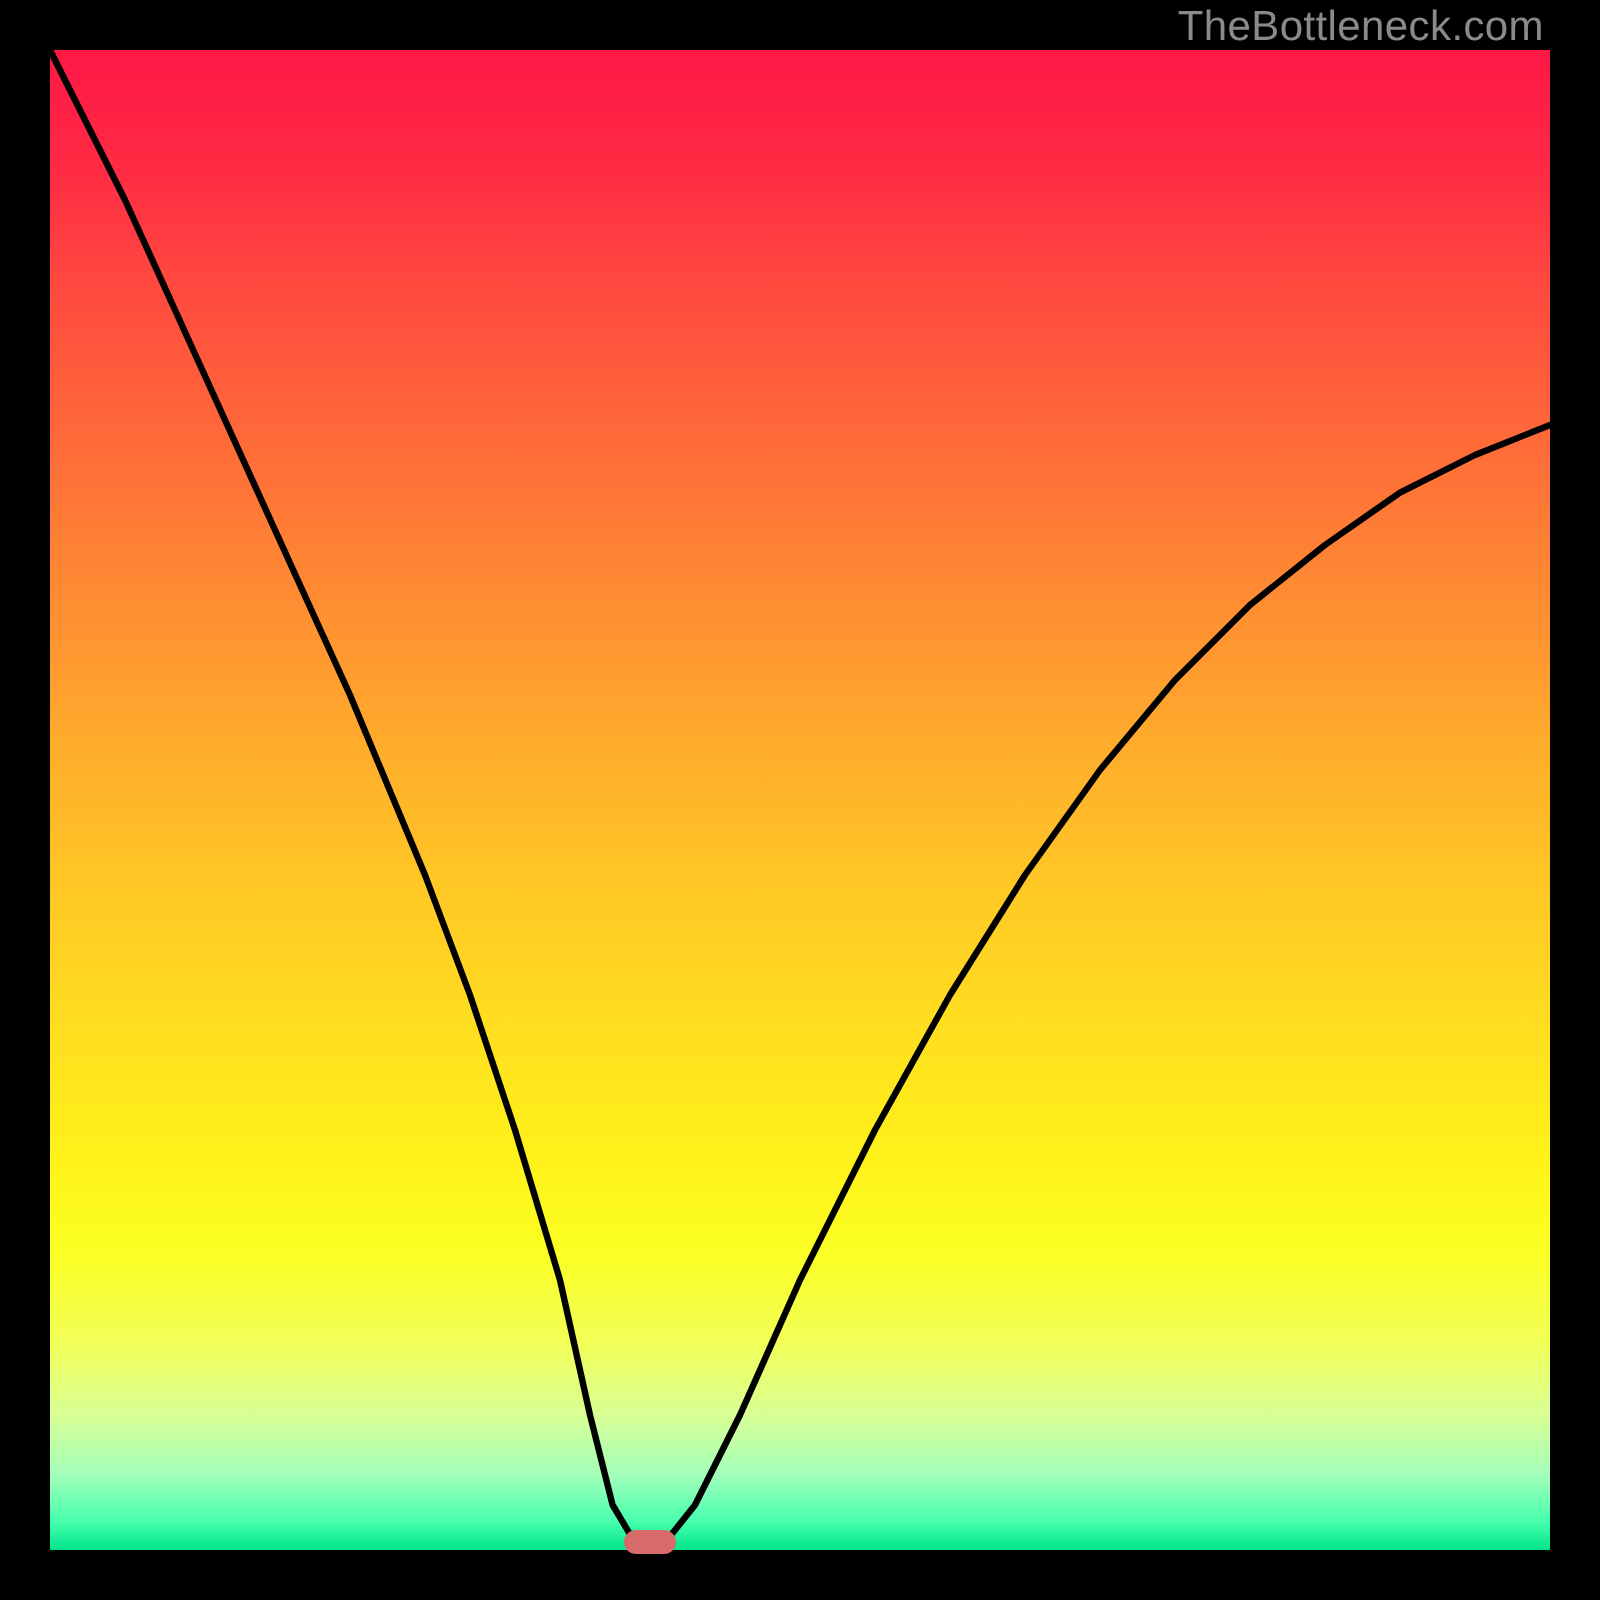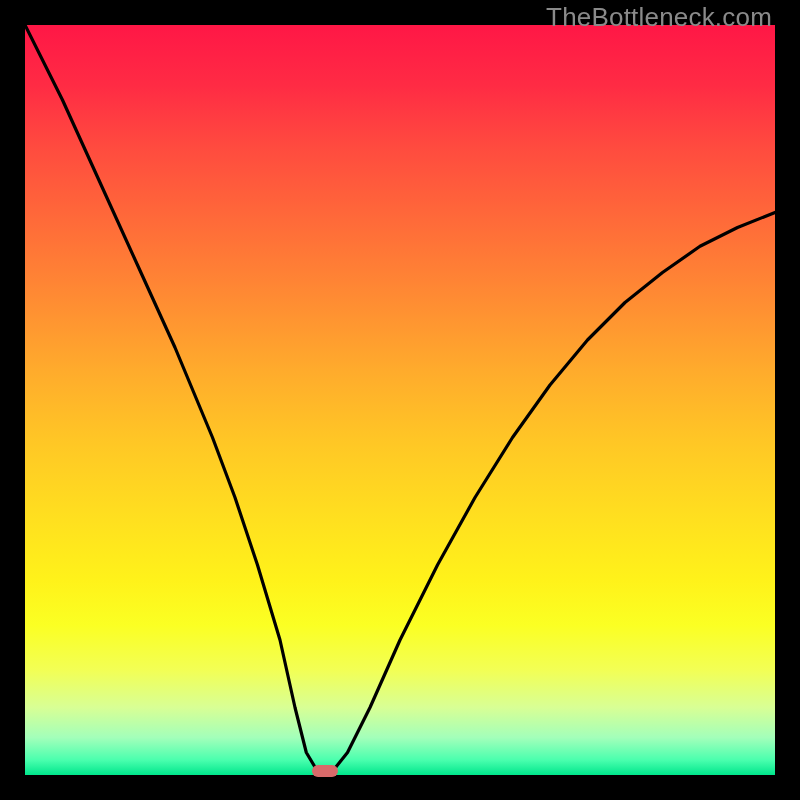--- a/index.html
+++ b/index.html
@@ -42,21 +42,21 @@
       #a3ffba 95%,
       #4affae 98%,
       #00e68c 100%
     );
   }
   .watermark {
     position: absolute;
     top: 2px;
     right: 28px;
     color: #8a8a8a;
-    font-size: 26px;
+    font-size: 21px;
     font-weight: 500;
     letter-spacing: 0.2px;
     user-select: none;
   }
   .curve-svg {
     position: absolute;
     top: 0;
     left: 0;
     width: 750px;
     height: 750px;

